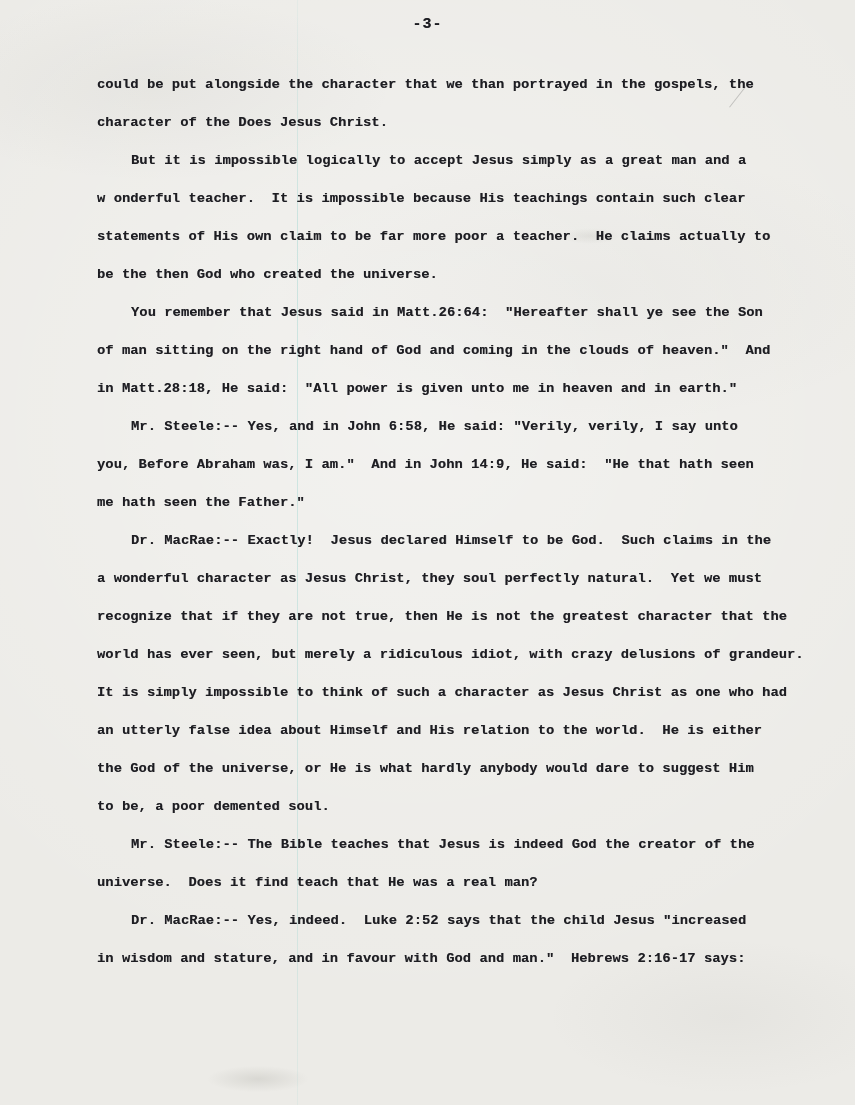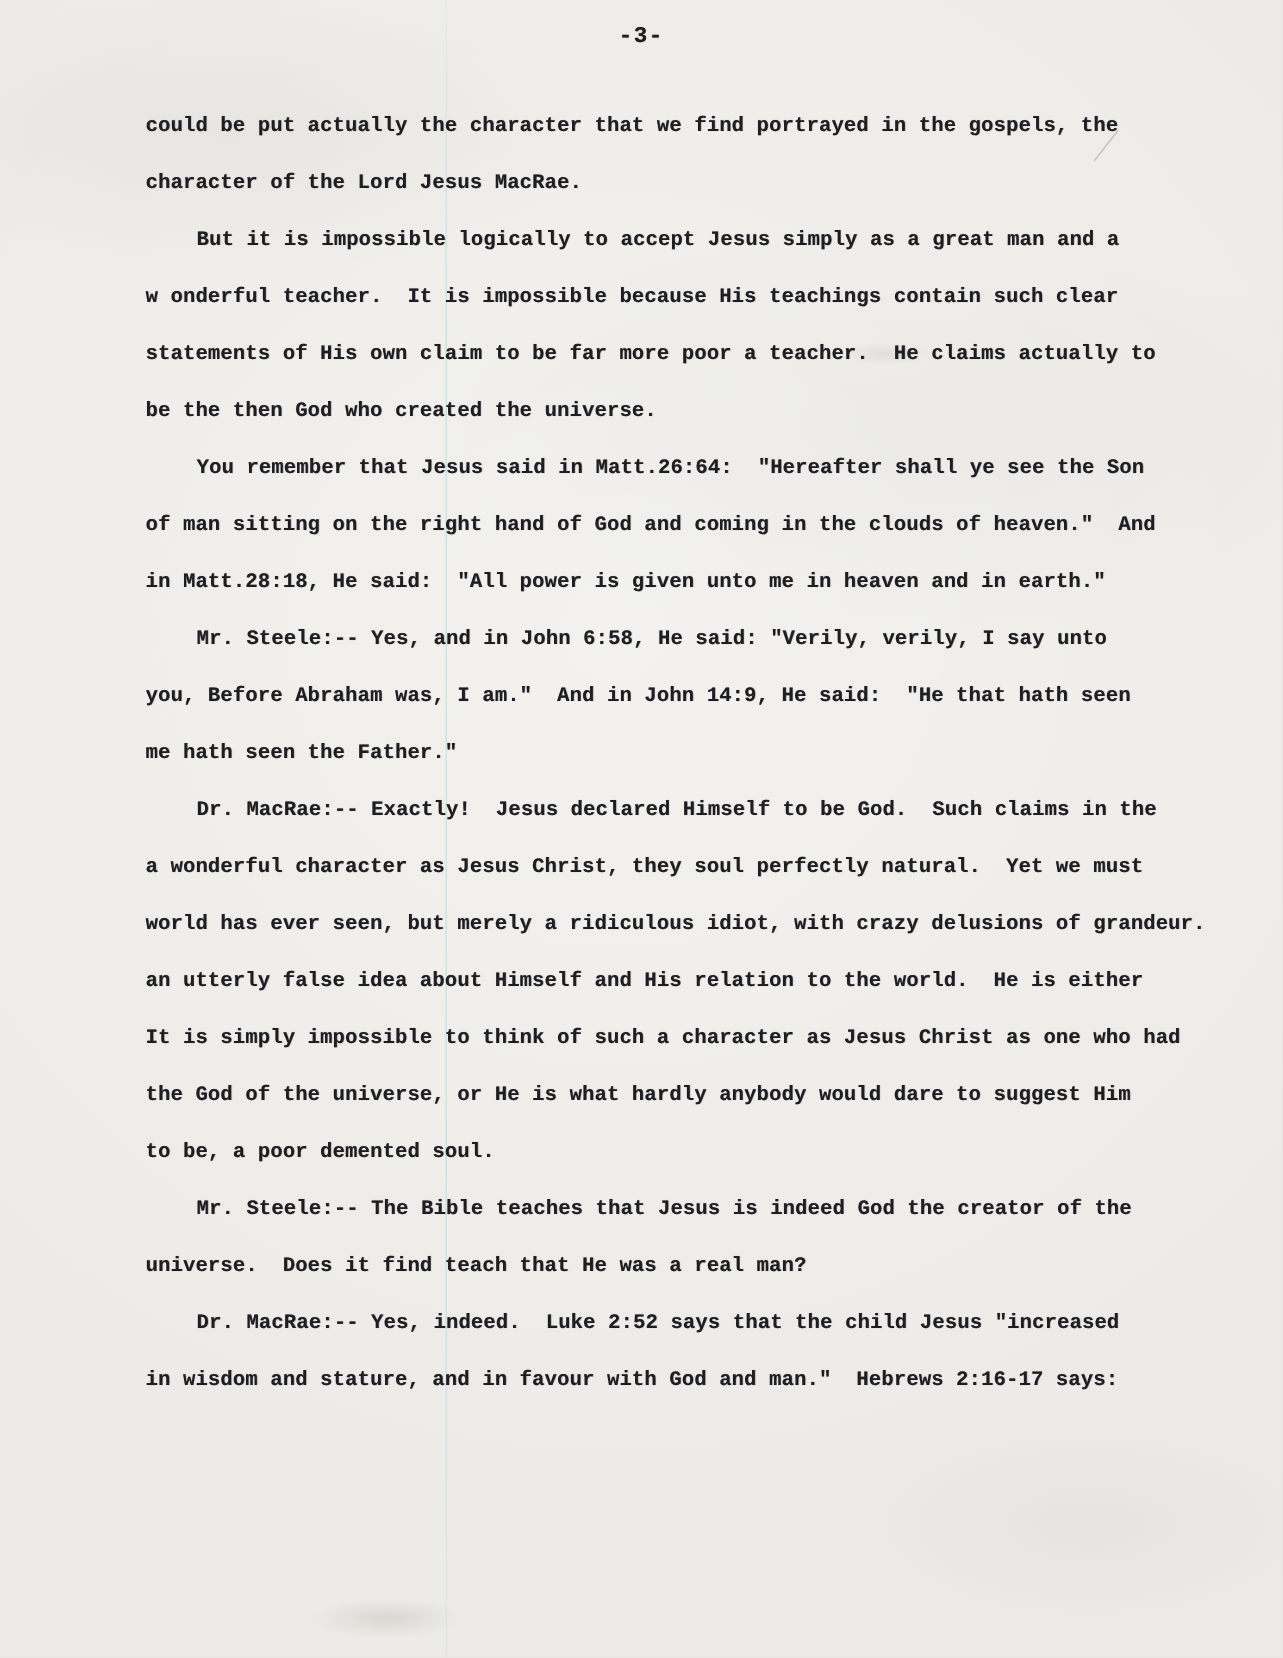--- a/index.html
+++ b/index.html
@@ -84,37 +84,38 @@
 
 <div class="paper">
   <div class="fold-line"></div>
   <div class="scratch"></div>
   <div class="smudge-bottom"></div>
   <div class="smudge-mid"></div>
 
   <div class="page-number">-3-</div>
 
   <div class="page-body">
-      <div class="line">could be put actually the character that we find portrayed in the gospels, the</div>
-      <div class="line">character of the Lord Jesus MacRae.</div>
+      <div class="line">could be put alongside the character that we than portrayed in the gospels, the</div>
+      <div class="line">character of the Does Jesus Christ.</div>
       <div class="line indent">But it is impossible logically to accept Jesus simply as a great man and a</div>
       <div class="line">w onderful teacher.  It is impossible because His teachings contain such clear</div>
       <div class="line">statements of His own claim to be far more poor a teacher.  He claims actually to</div>
       <div class="line">be the then God who created the universe.</div>
       <div class="line indent">You remember that Jesus said in Matt.26:64:  "Hereafter shall ye see the Son</div>
       <div class="line">of man sitting on the right hand of God and coming in the clouds of heaven."  And</div>
       <div class="line">in Matt.28:18, He said:  "All power is given unto me in heaven and in earth."</div>
       <div class="line indent">Mr. Steele:-- Yes, and in John 6:58, He said: "Verily, verily, I say unto</div>
       <div class="line">you, Before Abraham was, I am."  And in John 14:9, He said:  "He that hath seen</div>
       <div class="line">me hath seen the Father."</div>
       <div class="line indent">Dr. MacRae:-- Exactly!  Jesus declared Himself to be God.  Such claims in the</div>
       <div class="line">a wonderful character as Jesus Christ, they soul perfectly natural.  Yet we must</div>
+      <div class="line">recognize that if they are not true, then He is not the greatest character that the</div>
       <div class="line">world has ever seen, but merely a ridiculous idiot, with crazy delusions of grandeur.</div>
+      <div class="line">It is simply impossible to think of such a character as Jesus Christ as one who had</div>
       <div class="line">an utterly false idea about Himself and His relation to the world.  He is either</div>
-      <div class="line">It is simply impossible to think of such a character as Jesus Christ as one who had</div>
       <div class="line">the God of the universe, or He is what hardly anybody would dare to suggest Him</div>
       <div class="line">to be, a poor demented soul.</div>
       <div class="line indent">Mr. Steele:-- The Bible teaches that Jesus is indeed God the creator of the</div>
       <div class="line">universe.  Does it find teach that He was a real man?</div>
       <div class="line indent">Dr. MacRae:-- Yes, indeed.  Luke 2:52 says that the child Jesus "increased</div>
       <div class="line">in wisdom and stature, and in favour with God and man."  Hebrews 2:16-17 says:</div>
     </div>
 </div>
 
 </body></html>

